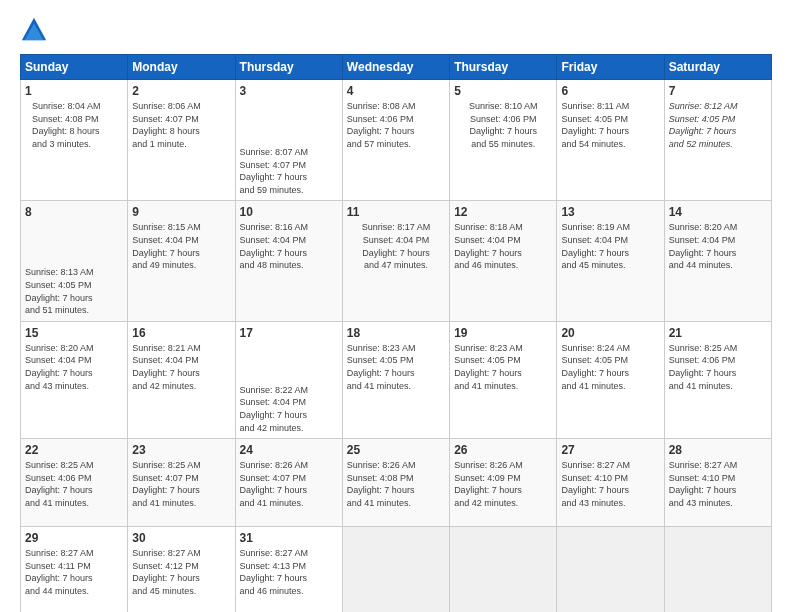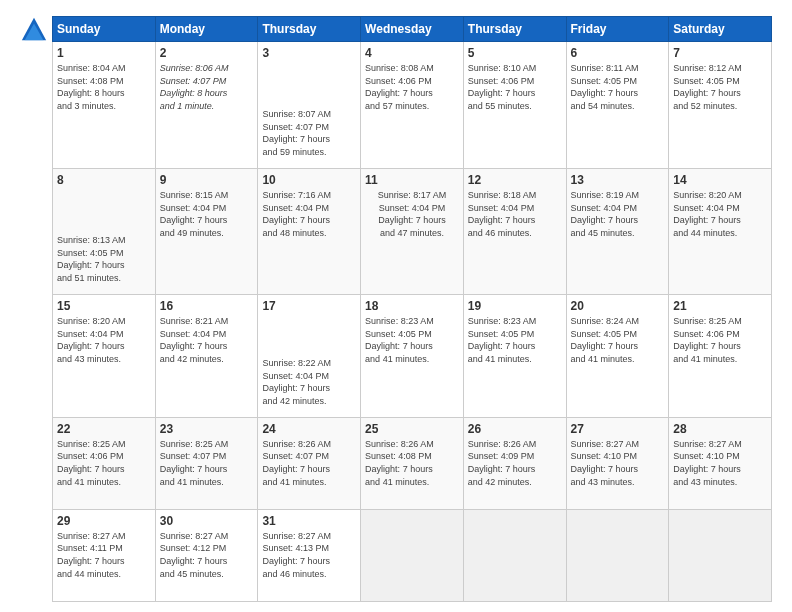--- a/index.html
+++ b/index.html
@@ -8,21 +8,21 @@
       background: #fff;
       width: 792px;
       height: 612px;
       overflow: hidden;
     }
     .page {
       width: 792px;
       height: 612px;
       padding: 16px 20px 10px 20px;
       display: flex;
-      flex-direction: row;
+      flex-direction: column;
     }
     .header {
       display: flex;
       justify-content: space-between;
       align-items: flex-start;
       margin-bottom: 10px;
     }
     .logo {
       display: flex;
       align-items: center;
@@ -127,63 +127,63 @@
           <th>Wednesday</th>
           <th>Thursday</th>
           <th>Friday</th>
           <th>Saturday</th>
         </tr>
     </thead>
     <tbody id="calendar-body">
         <tr>
           <td>
             <span class="day-num">1</span>
-            <div class="day-info" style="white-space: pre-line;">Sunrise: 8:04 AM
+            <div class="day-info" style="white-space: pre-line; margin-left: 7px;">Sunrise: 8:04 AM
 Sunset: 4:08 PM
 Daylight: 8 hours
 and 3 minutes.</div>
           </td>
           <td>
             <span class="day-num">2</span>
-            <div class="day-info" style="white-space: pre-line; font-style: italic;">Sunrise: 8:06 AM
+            <div class="day-info" style="white-space: pre-line;">Sunrise: 8:06 AM
 Sunset: 4:07 PM
 Daylight: 8 hours
 and 1 minute.</div>
           </td>
           <td>
             <span class="day-num">3</span>
             <div class="day-info" style="white-space: pre-line; margin-top: 48px;">Sunrise: 8:07 AM
 Sunset: 4:07 PM
 Daylight: 7 hours
 and 59 minutes.</div>
           </td>
           <td>
             <span class="day-num">4</span>
             <div class="day-info" style="white-space: pre-line;">Sunrise: 8:08 AM
 Sunset: 4:06 PM
 Daylight: 7 hours
 and 57 minutes.</div>
           </td>
           <td>
             <span class="day-num">5</span>
-            <div class="day-info" style="white-space: pre-line;">Sunrise: 8:10 AM
+            <div class="day-info" style="white-space: pre-line; text-align: center;">Sunrise: 8:10 AM
 Sunset: 4:06 PM
 Daylight: 7 hours
 and 55 minutes.</div>
           </td>
           <td>
             <span class="day-num">6</span>
             <div class="day-info" style="white-space: pre-line;">Sunrise: 8:11 AM
 Sunset: 4:05 PM
 Daylight: 7 hours
 and 54 minutes.</div>
           </td>
           <td>
             <span class="day-num">7</span>
-            <div class="day-info" style="white-space: pre-line;">Sunrise: 8:12 AM
+            <div class="day-info" style="white-space: pre-line; font-style: italic;">Sunrise: 8:12 AM
 Sunset: 4:05 PM
 Daylight: 7 hours
 and 52 minutes.</div>
           </td>
         </tr>
         <tr>
           <td>
             <span class="day-num">8</span>
             <div class="day-info" style="white-space: pre-line; margin-top: 47px;">Sunrise: 8:13 AM
 Sunset: 4:05 PM
@@ -192,21 +192,21 @@
           </td>
           <td>
             <span class="day-num">9</span>
             <div class="day-info" style="white-space: pre-line;">Sunrise: 8:15 AM
 Sunset: 4:04 PM
 Daylight: 7 hours
 and 49 minutes.</div>
           </td>
           <td>
             <span class="day-num">10</span>
-            <div class="day-info" style="white-space: pre-line;">Sunrise: 7:16 AM
+            <div class="day-info" style="white-space: pre-line;">Sunrise: 8:16 AM
 Sunset: 4:04 PM
 Daylight: 7 hours
 and 48 minutes.</div>
           </td>
           <td>
             <span class="day-num">11</span>
             <div class="day-info" style="white-space: pre-line; text-align: center;">Sunrise: 8:17 AM
 Sunset: 4:04 PM
 Daylight: 7 hours
 and 47 minutes.</div>

